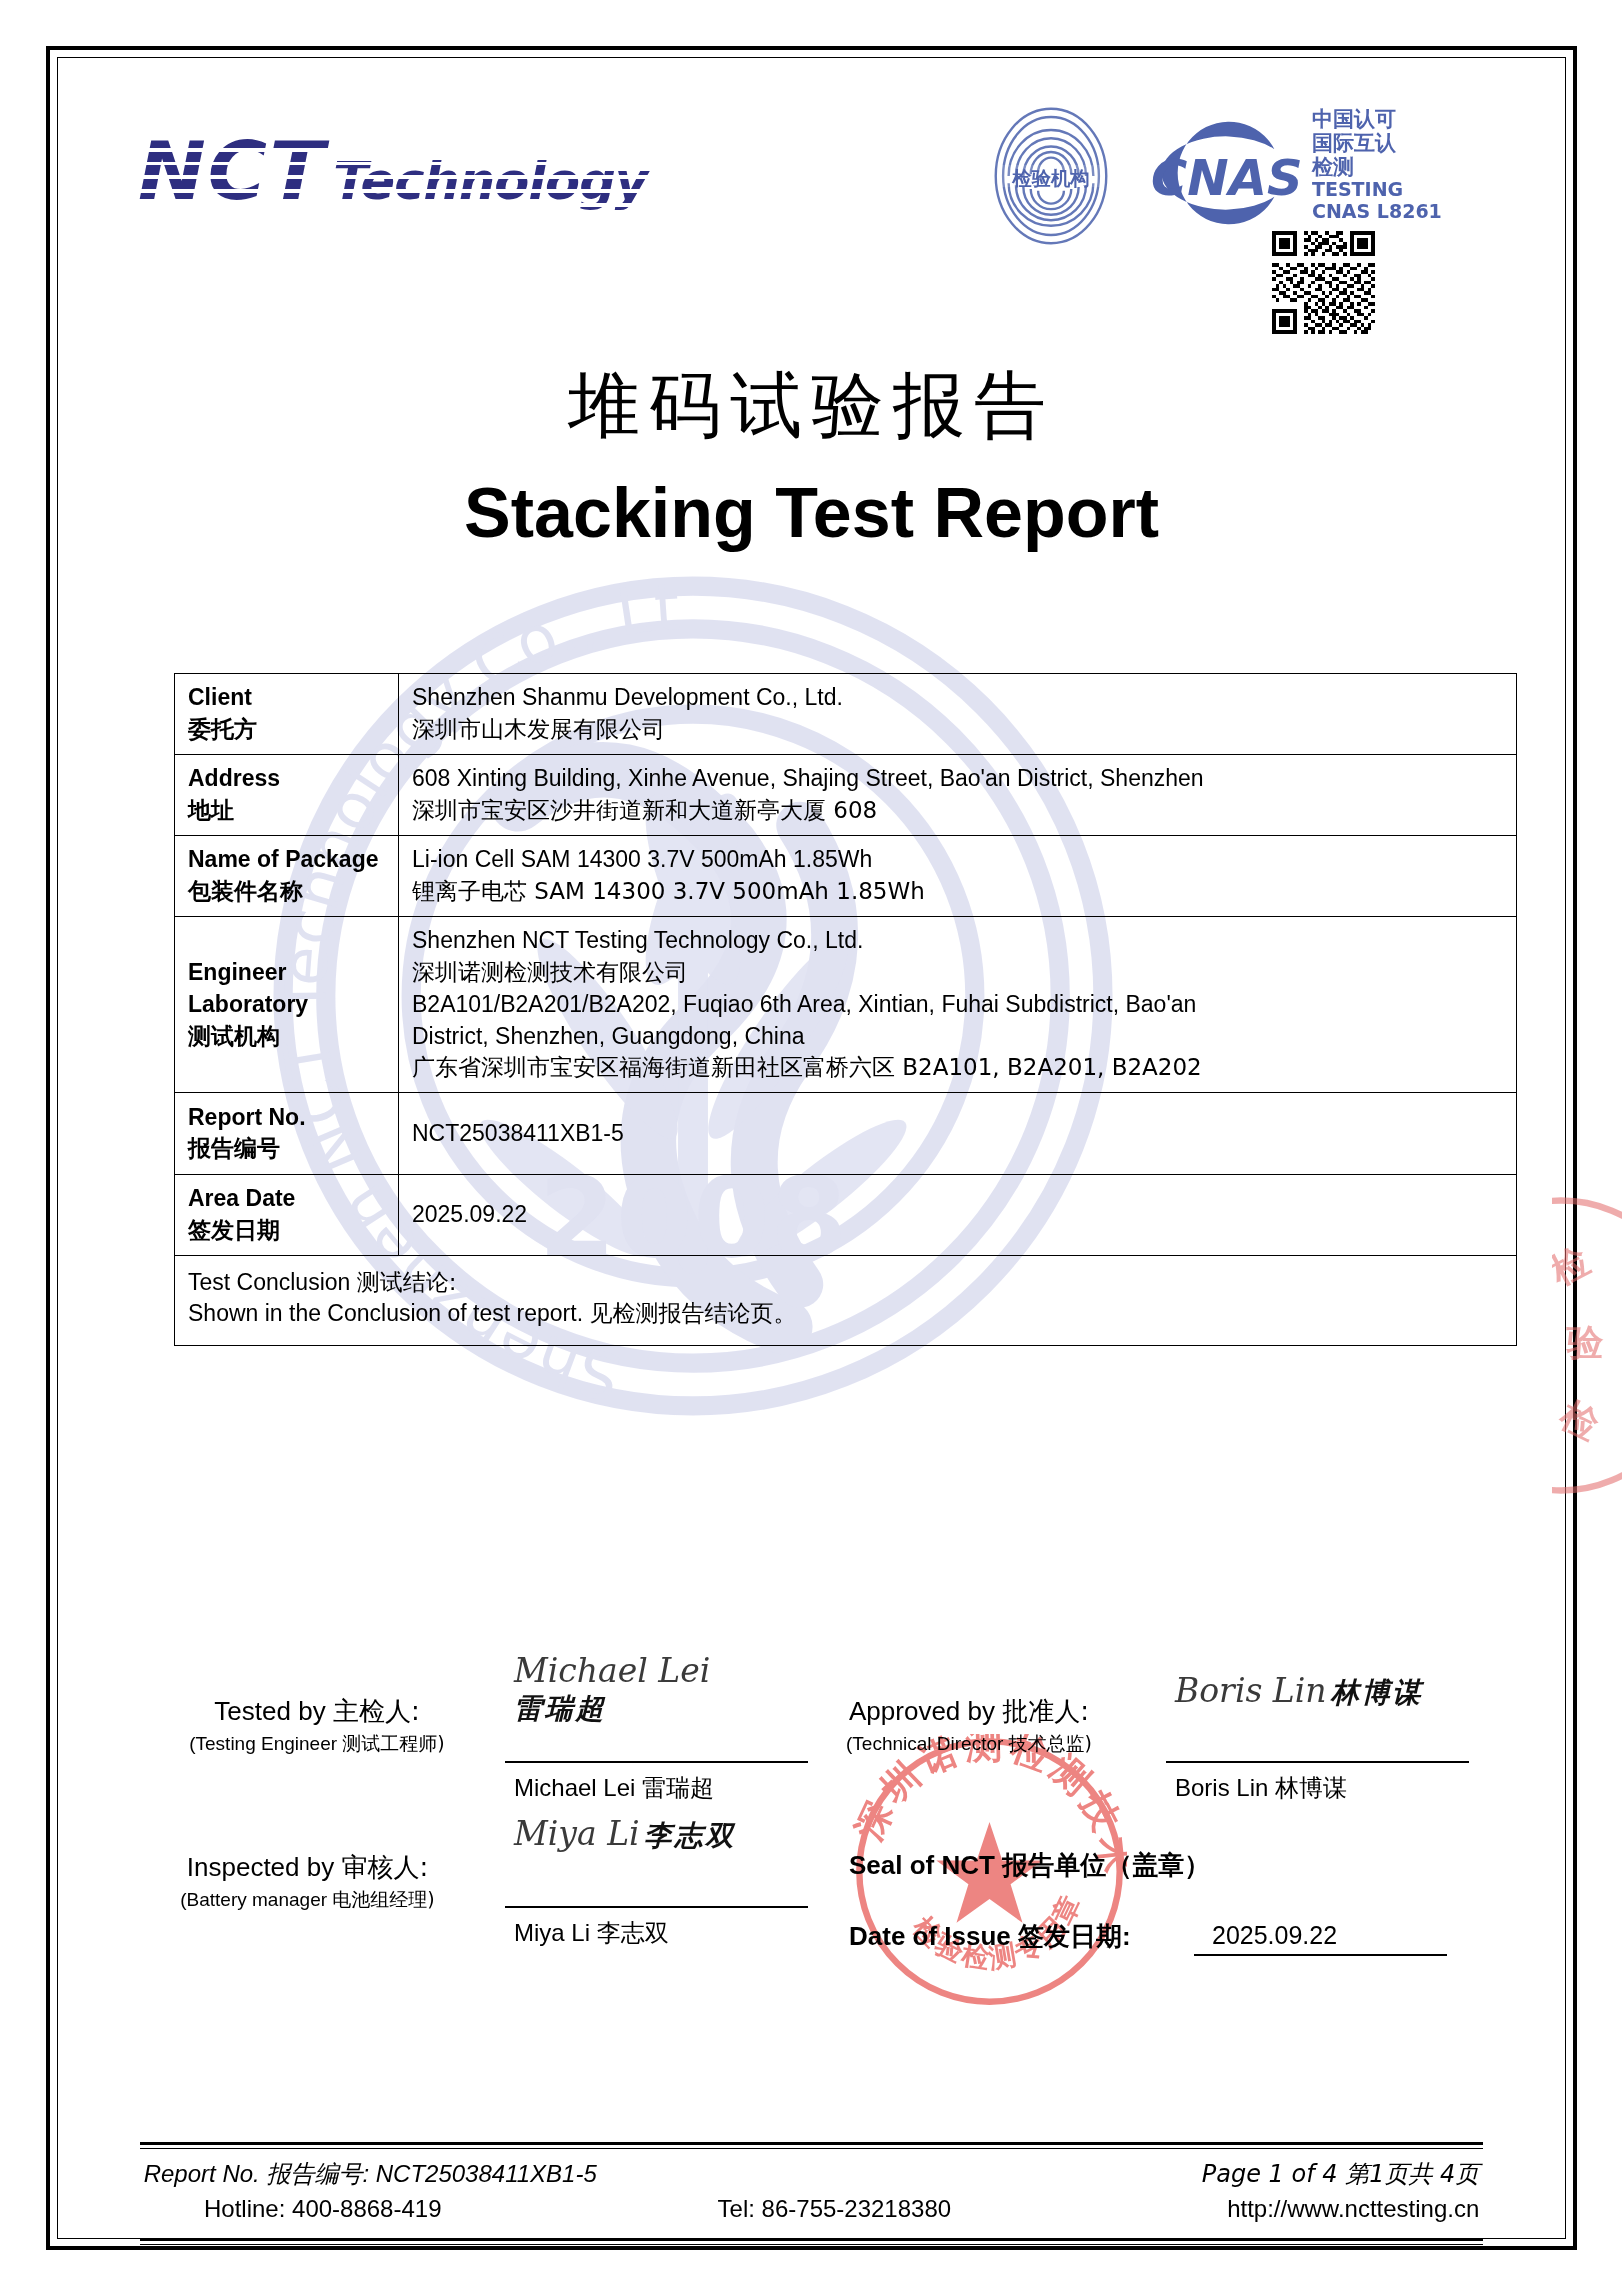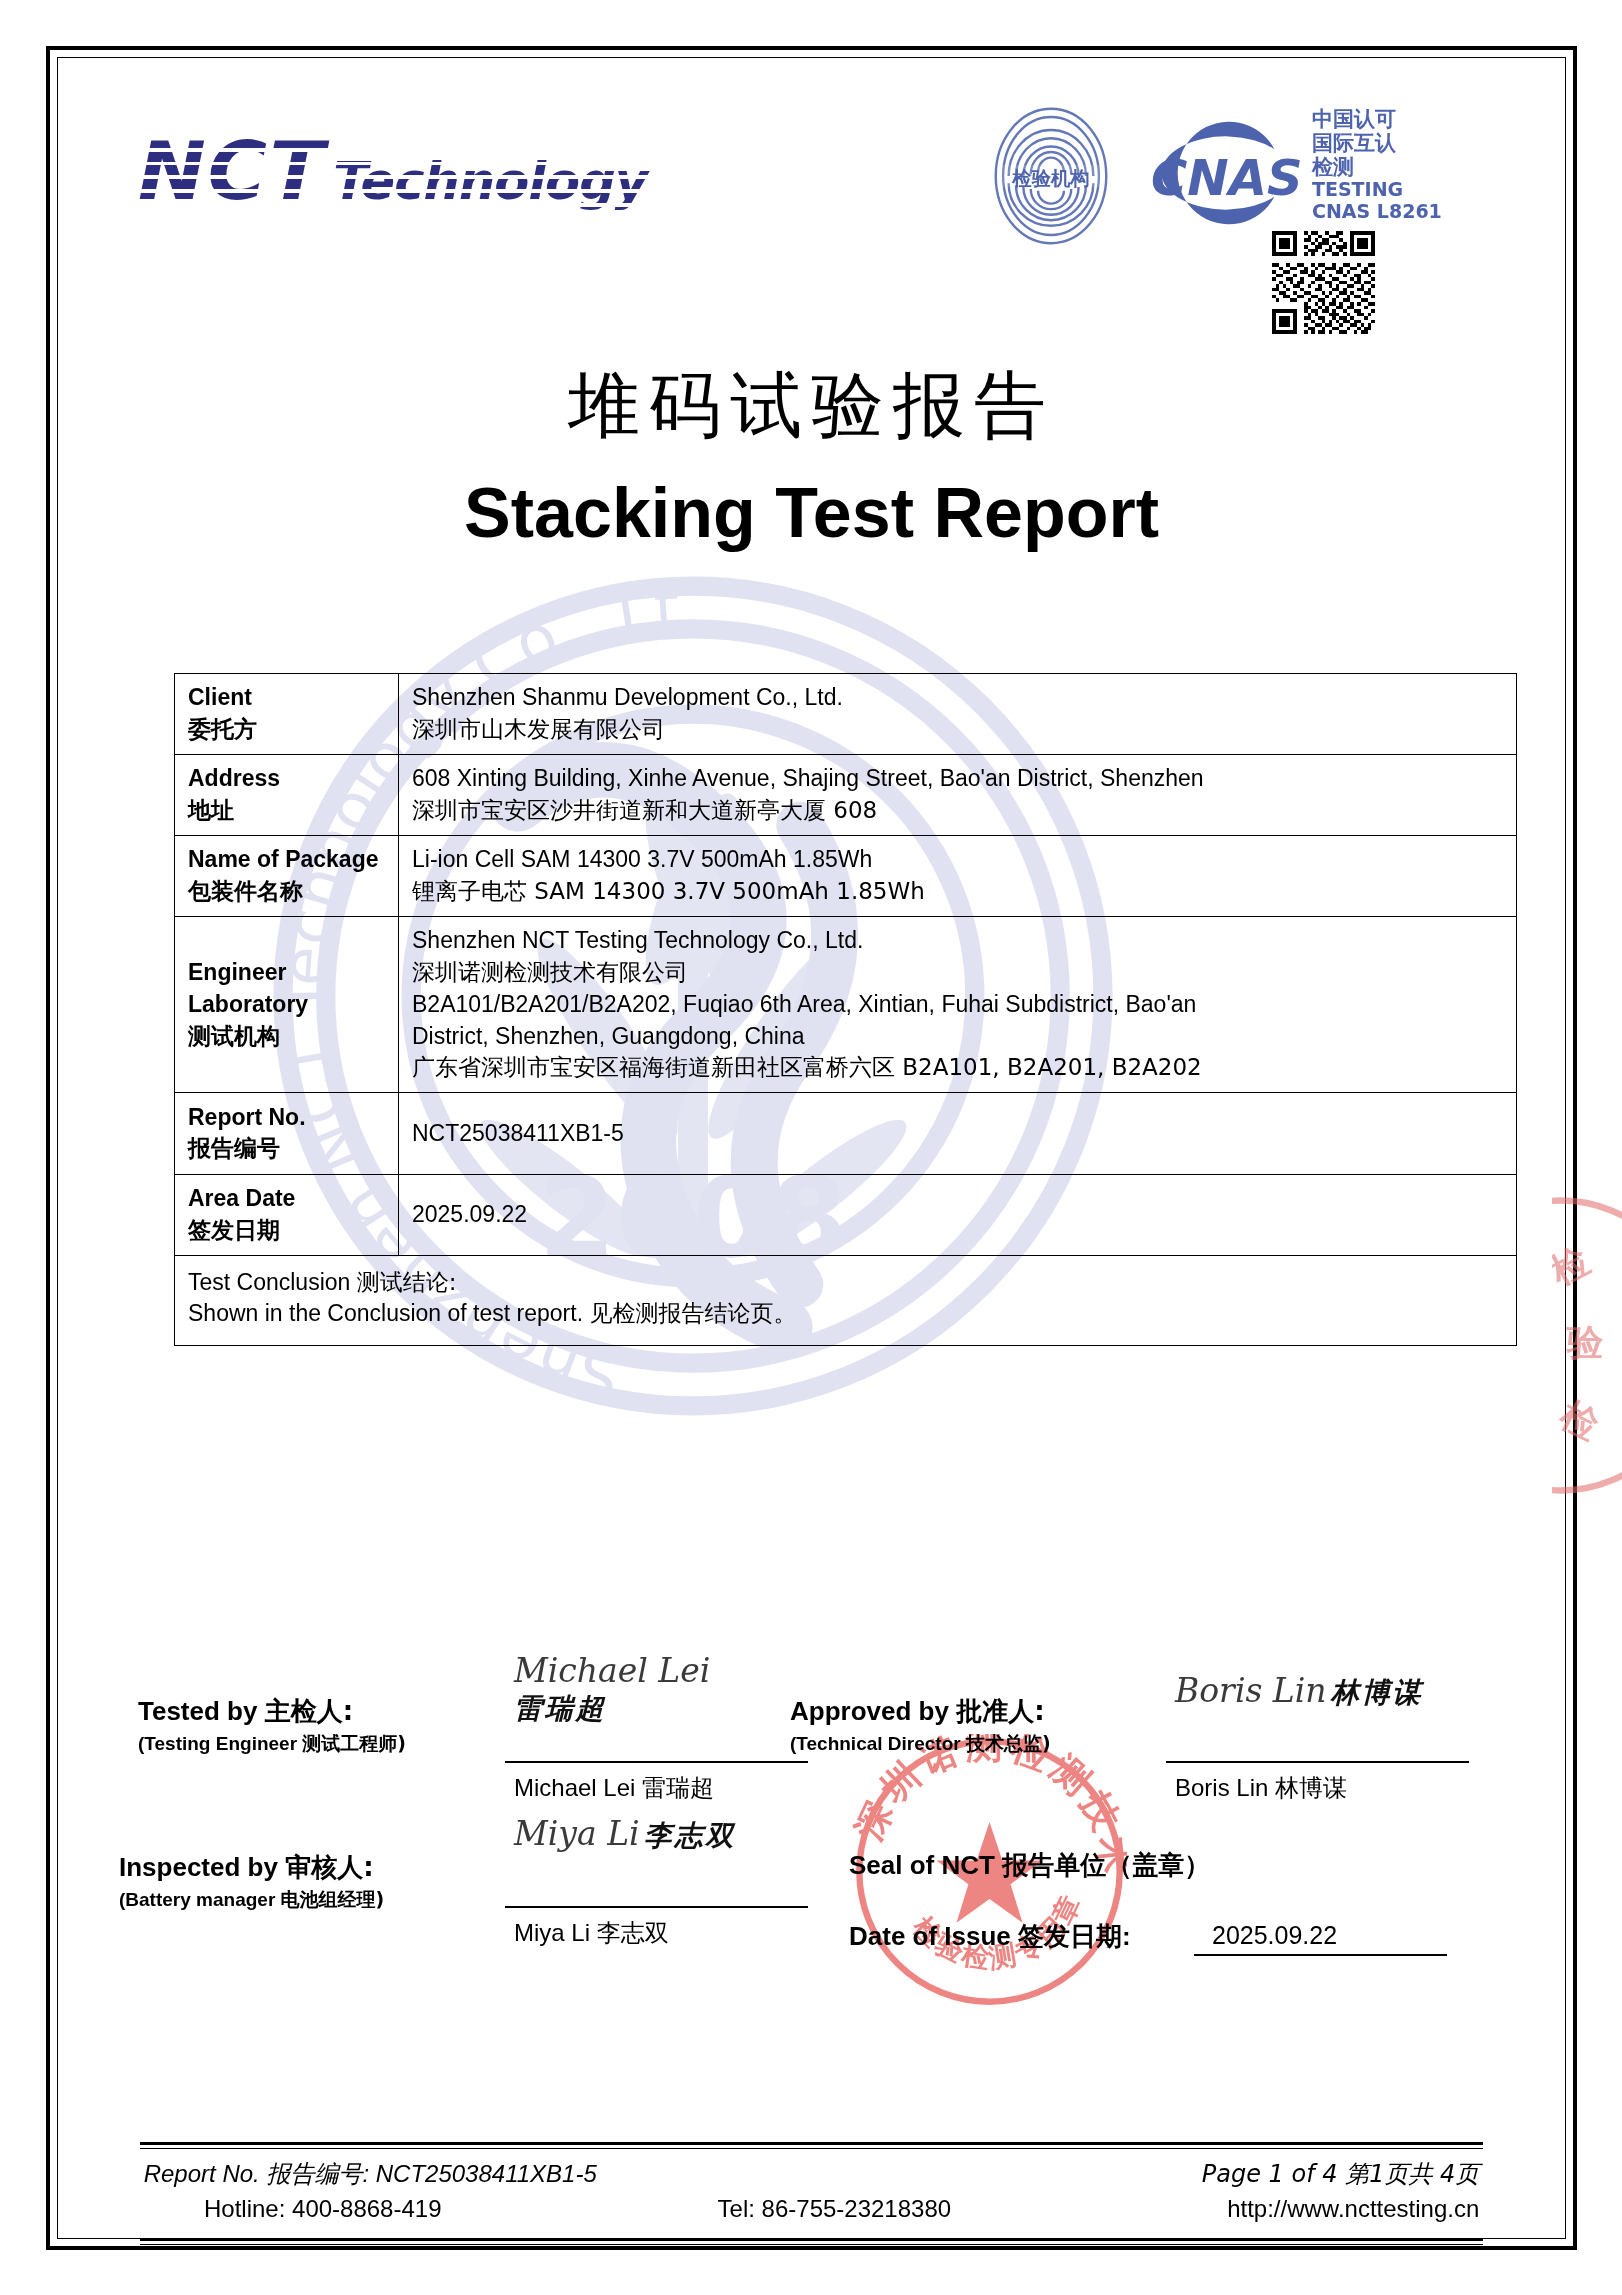--- a/index.html
+++ b/index.html
@@ -175,22 +175,22 @@
     line-height: 1.75;
     padding: 11px 13px 14.7px 13px !important;
   }
 
   
   .sig {
     position: absolute;
     z-index: 5;
   }
   .sig-label {
-    text-align: left;
-    font-weight: bold;
+    text-align: center;
+    font-weight: normal;
   }
   .sig-label .l1 { font-size: 26px; white-space: nowrap; }
   .sig-label .l2 { font-size: 19px; white-space: nowrap; margin-top: 2px; }
 
   .sig-line {
     border-bottom: 2.3px solid #000;
     height: 0;
   }
   .sig-hand {
     font-family: "DejaVu Serif", serif;

